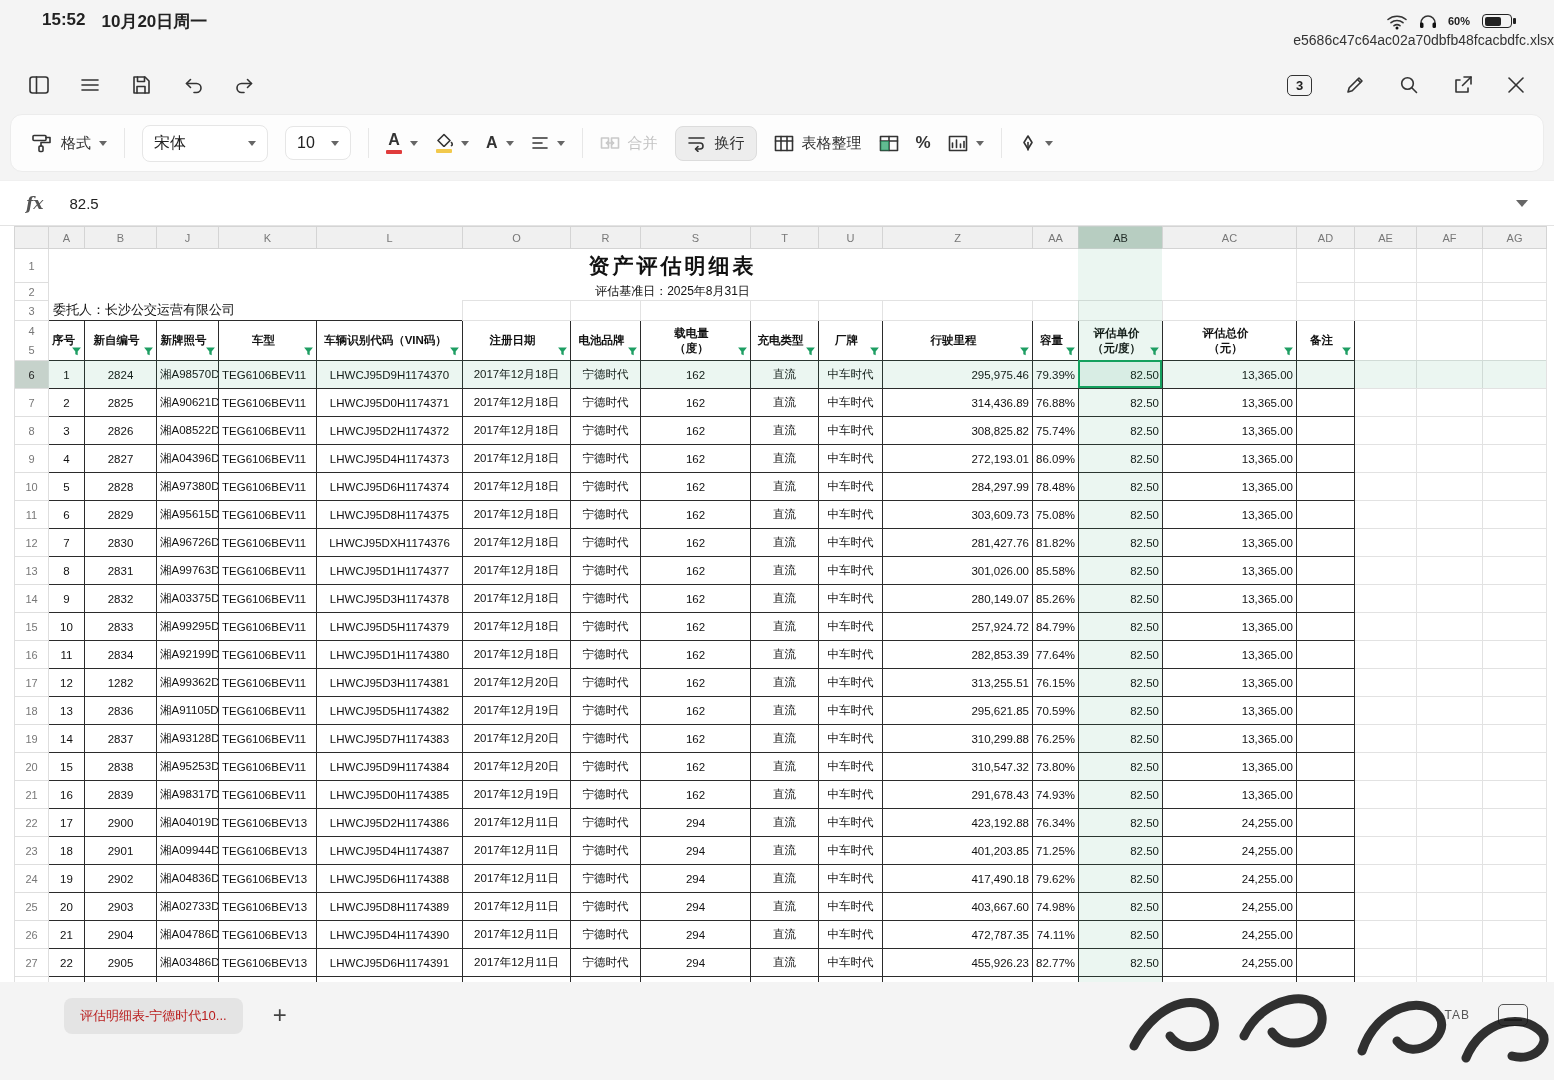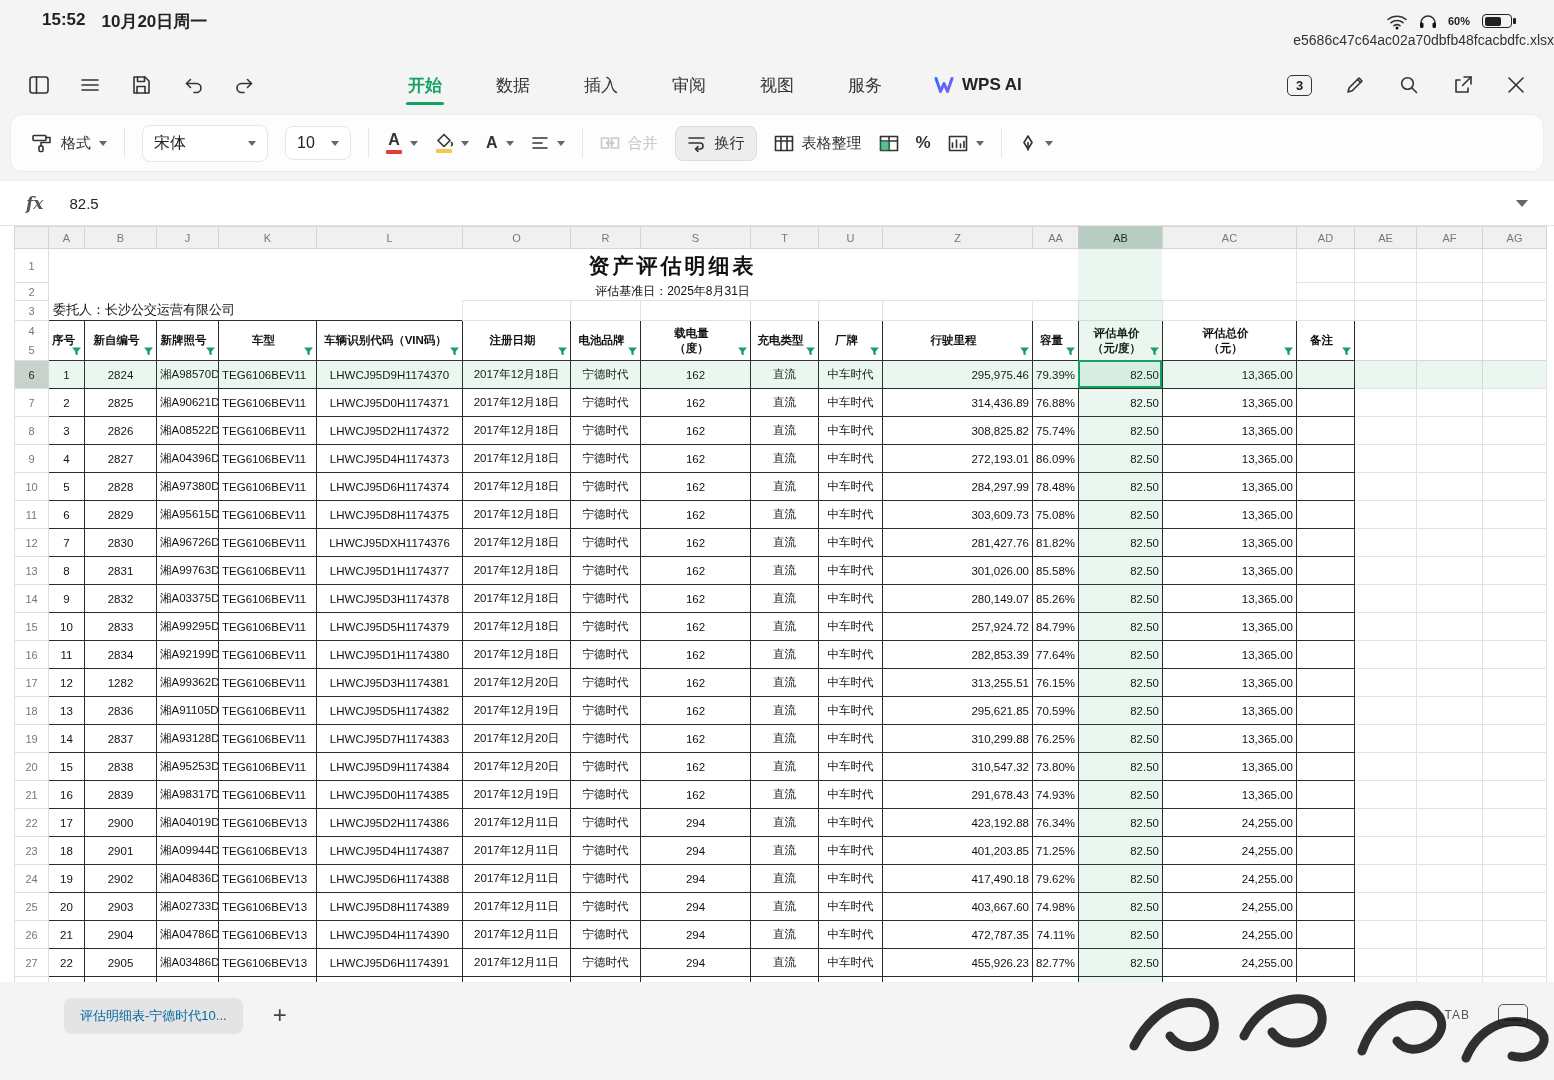--- a/index.html
+++ b/index.html
@@ -65,21 +65,21 @@
   .ttl { font-size:21px; font-weight:700; letter-spacing:3px; text-align:center; }
   .sub { font-size:12px; text-align:center; }
   .cons { font-size:13px; text-align:left; padding-left:4px; }
   .al{text-align:left} .ac{text-align:center} .ar{text-align:right}
   .r45 { display:flex; flex-direction:column; line-height:19px; }
   .col-hl { position:absolute; left:1078px; top:0; width:84px; height:100%; background:rgba(30,158,99,.09); pointer-events:none; }
   .row-hl { position:absolute; left:48px; top:134px; width:1498px; height:28px; background:rgba(30,158,99,.09); pointer-events:none; }
   .sel-box { position:absolute; left:1078px; top:134px; width:84px; height:28px; border:2px solid #14a05e; pointer-events:none; }
   
   .bottom-bar { height:96px; background:#f4f4f4; position:relative; display:flex; align-items:flex-start; padding:16px 26px 0 64px; }
-  .sheet-tab { background:#e4e4e4; border-radius:8px; padding:9px 16px; font-size:13px; color:#0369a1; }
+  .sheet-tab { background:#e4e4e4; border-radius:8px; padding:9px 16px; font-size:13px; color:#b91c1c; }
   .add-sheet { margin-left:30px; font-size:24px; color:#444; line-height:1; padding-top:5px; }
   .kb-area { position:absolute; right:26px; top:22px; display:flex; align-items:center; gap:28px; }
   .tab-key { font-size:12px; color:#555; letter-spacing:1px; }
   .kb-icon { width:30px; height:22px; border:1.7px solid #555; border-radius:5px; position:relative; }
   .kb-icon::after { content:""; position:absolute; left:5px; right:5px; bottom:4px; height:2px; background:#555; }
   .scribble { position:absolute; right:0; bottom:0; width:440px; height:100px; pointer-events:none; z-index:5; }
 </style>
 </head>
 <body>
 
@@ -138,40 +138,20 @@
       <svg width="22" height="22">
           <path d="M4.5 9.5h10a4.5 4.5 0 0 1 0 9H12"></path>
           <path d="M8.5 5.5l-4 4 4 4"></path>
         </svg>
     </span>
     <span class="icon-btn">
       <svg width="22" height="22" stroke="#c9c9c9">
           <path d="M17.5 9.5h-10a4.5 4.5 0 0 0 0 9H10"></path>
           <path d="M13.5 5.5l4 4-4 4"></path>
         </svg>
-    </span>
-  </div>
-  <div class="tabs">
-    <span class="tab active">开始</span>
-    <span class="tab">数据</span>
-    <span class="tab">插入</span>
-    <span class="tab">审阅</span>
-    <span class="tab">视图</span>
-    <span class="tab">服务</span>
-    <span class="ai">
-      <svg width="20" height="18">
-        <defs>
-            <linearGradient id="aig" x1="0" y1="0" x2="1" y2="1">
-              <stop offset="0" stop-color="#2f6bff"></stop>
-              <stop offset="1" stop-color="#8b5cf6"></stop>
-            </linearGradient>
-          </defs>
-        <path d="M2 2.5l4.5 13 3.5-8 3.5 8 4.5-13" stroke="url(#aig)" stroke-width="3"></path>
-      </svg>
-      <span>WPS AI</span>
     </span>
   </div>
   <div class="ribbon-right">
     <span class="win-count">3</span>
     <span class="icon-btn">
       <svg width="22" height="22">
           <path d="M4 18l1.2-4.2L15 4l3 3-9.8 9.8z"></path>
           <path d="M13.5 5.5l3 3"></path>
         </svg>
     </span>

